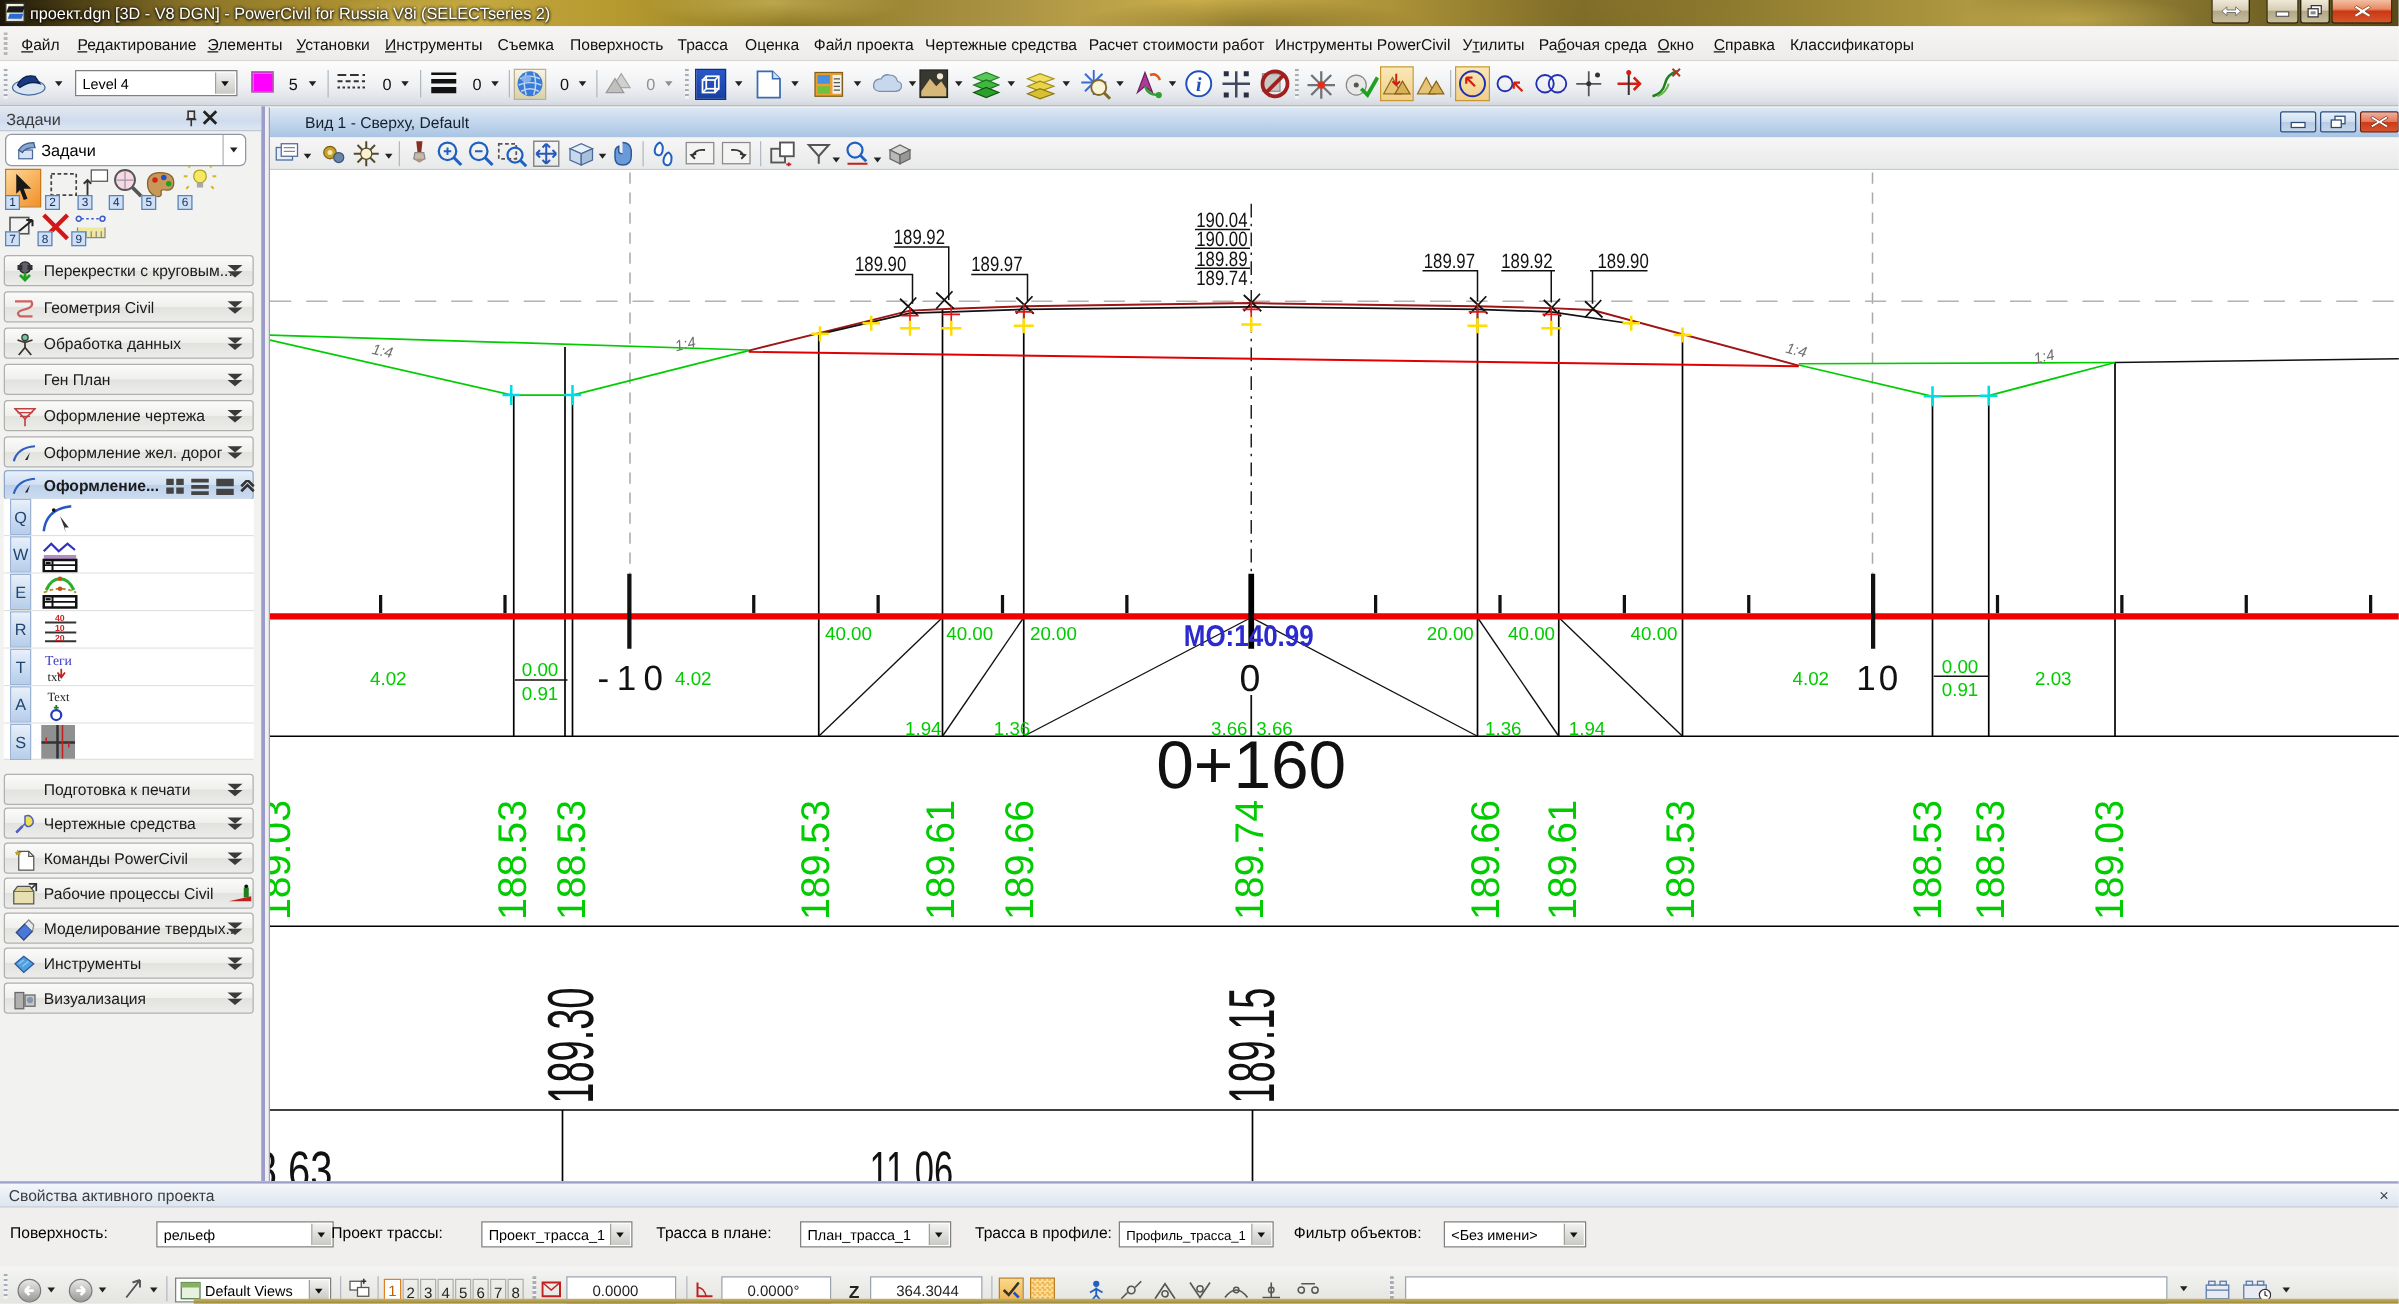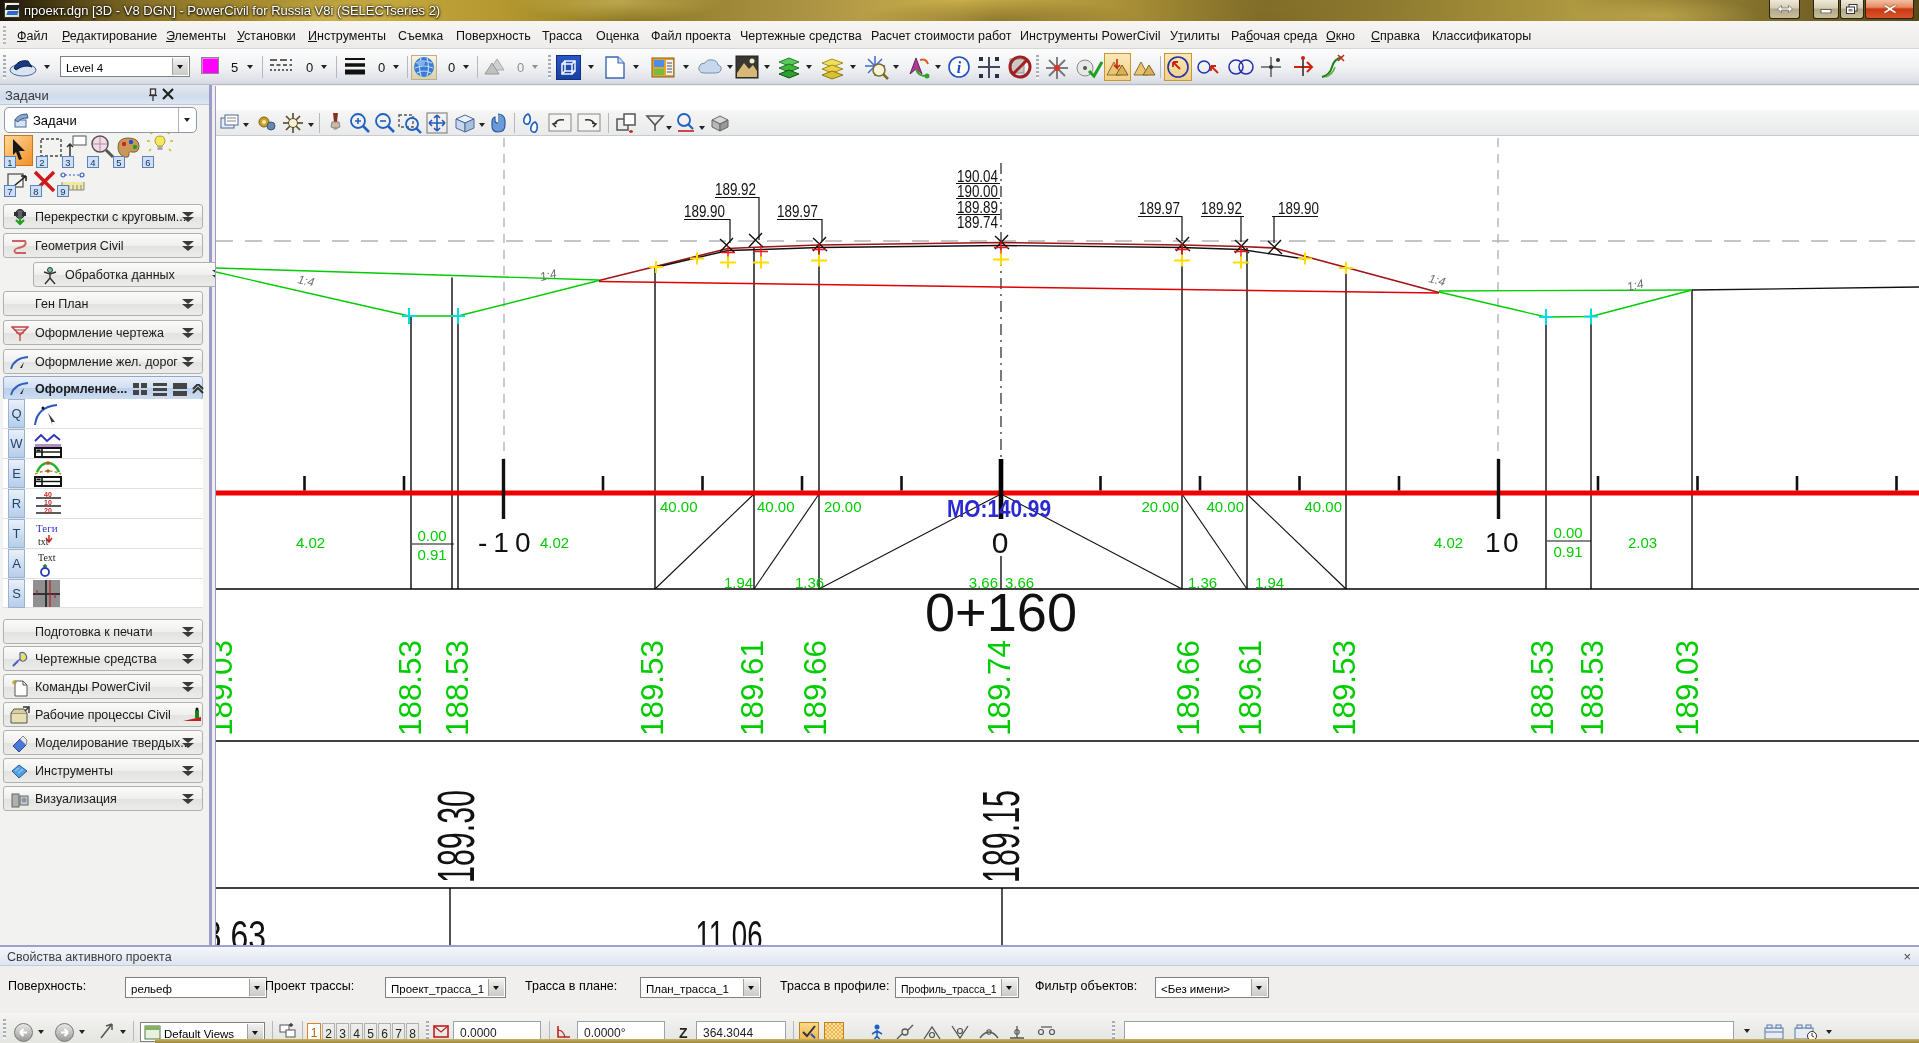--- a/index.html
+++ b/index.html
@@ -58,21 +58,21 @@
 #canvas{position:absolute;left:0;top:50px;width:1704px;height:809px;background:#fff;overflow:hidden;}
 .vbtn{position:absolute;top:3px;height:17px;border:1px solid #30507e;border-radius:2px;background:linear-gradient(180deg,#e8f0fa 0%,#cfdef0 49%,#b6cce4 50%,#c4d6ea 100%);}
 
 #proppanel{position:absolute;left:0;top:945px;width:1919px;height:68px;background:#f0efed;border-top:2px solid #a0a0cc;}
 #prophead{position:absolute;left:0;top:0;width:1919px;height:19px;background:linear-gradient(180deg,#f4f7fb,#dde5f0);border-bottom:1px solid #c4ccd8;}
 #prophead .t{position:absolute;left:7px;top:3px;font-size:12.5px;color:#3c3c3c;}
 .plabel{position:absolute;top:32px;font-size:12.5px;color:#000;}
 
 #statusbar{position:absolute;left:0;top:1013px;width:1919px;height:30px;background:linear-gradient(180deg,#f4f4f2,#e4e4e1);}
 #goldedge{position:absolute;left:155px;top:1039px;width:1764px;height:4px;background:linear-gradient(180deg,#c8b264,#9a8538);}
-.sfield{position:absolute;top:8px;height:22px;background:#fff;border:1px solid #9aa2ae;font-size:12px;color:#222;padding:4px 0 0 6px;}
+.sfield{position:absolute;top:8px;height:22px;background:#fff;border:1px solid #9aa2ae;font-size:12px;color:#222;padding:4px 0 0 20px;}
 .circb{position:absolute;top:10px;width:19px;height:19px;border-radius:50%;background:linear-gradient(180deg,#e8e8e6,#9a9a98);border:1px solid #787876;}
 </style></head>
 <body>
 <div id="app">
   <div id="titlebar">
     <div id="tico"></div>
     <div class="ttxt">проект.dgn [3D - V8 DGN] - PowerCivil for Russia V8i (SELECTseries 2)</div>
     <div class="wbtn" style="left:1769px;width:31px;">
         <svg width="17" height="9">
           <path d="M1 4.5 L5 1 L5 3.5 L12 3.5 L12 1 L16 4.5 L12 8 L12 5.5 L5 5.5 L5 8 Z" fill="#fff" stroke="#555" stroke-width="0.6"></path>
@@ -413,21 +413,21 @@
         <div class="st">Перекрестки с круговым...</div>
         <div class="chev"></div>
       </div>
     <div class="secbar" style="top:148px;">
         <svg class="abs" style="left:6px;top:4px;" width="20" height="18">
           <path d="M2 3 L15 3 Q18 8 8 10 Q2 12 6 15 L16 15" fill="none" stroke="#d06060" stroke-width="1.8"></path>
         </svg>
         <div class="st">Геометрия Civil</div>
         <div class="chev"></div>
       </div>
-    <div class="secbar" style="top:177px;margin-left:30px;">
+    <div class="secbar" style="top:177px;">
         <svg class="abs" style="left:7px;top:3px;" width="18" height="19">
           <circle cx="9" cy="4" r="2.5" fill="#70c8a0" stroke="#333"></circle>
           <path d="M9 7 L9 12 M9 8 L3 6 M9 8 L15 6 M9 12 L4 18 M9 12 L14 18" stroke="#333" stroke-width="1.4" fill="none"></path>
         </svg>
         <div class="st">Обработка данных</div>
         <div class="chev"></div>
       </div>
     <div class="secbar" style="top:206px;">
         <div class="st">Ген План</div>
         <div class="chev"></div>
@@ -608,20 +608,39 @@
         <svg class="abs" style="left:6px;top:3px;" width="19" height="19">
           <rect x="2" y="4" width="7" height="13" fill="#b0b0ae" stroke="#666"></rect>
           <rect x="10" y="6" width="8" height="9" fill="#c8c8c6" stroke="#666"></rect>
           <circle cx="14" cy="10" r="2.5" fill="#8098b0"></circle>
         </svg>
         <div class="st">Визуализация</div>
         <div class="chev"></div>
       </div>
   </div>
   <div id="viewwin">
+    <div id="viewtitle">
+      <div class="vt">Вид 1 - Сверху, Default</div>
+      <div class="vbtn" style="left:1608px;width:29px;">
+          <svg width="27" height="15" style="position:absolute;left:0;top:0;">
+            <rect x="8" y="8" width="11" height="4" fill="#fff" stroke="#2a4a74"></rect>
+          </svg>
+        </div>
+      <div class="vbtn" style="left:1640px;width:29px;">
+          <svg width="27" height="15" style="position:absolute;left:0;top:0;">
+            <rect x="11" y="3" width="8" height="6" fill="#fff" stroke="#2a4a74"></rect>
+            <rect x="8" y="6" width="8" height="6" fill="#fff" stroke="#2a4a74"></rect>
+          </svg>
+        </div>
+      <div class="vbtn" style="left:1672px;width:31px;background:linear-gradient(180deg,#f0b19a 0%,#e4775a 49%,#cc3a17 50%,#d6532e 100%);border-color:#6e1c04;">
+          <svg width="29" height="15" style="position:absolute;left:0;top:0;">
+            <path d="M9 3 L14.5 6.5 L20 3 L21.5 4.5 L16.5 7.5 L21.5 10.5 L20 12 L14.5 8.5 L9 12 L7.5 10.5 L12.5 7.5 L7.5 4.5 Z" fill="#fff" stroke="#5a1400" stroke-width="0.5"></path>
+          </svg>
+        </div>
+    </div>
     <div id="viewtools">
       <svg class="abs" style="left:4px;top:4px;" width="20" height="18">
           <rect x="1" y="4" width="13" height="10" fill="#e8eef6" stroke="#4a6a9a"></rect>
           <rect x="5" y="1" width="13" height="10" fill="#fff" stroke="#4a6a9a"></rect>
           <g stroke="#888" stroke-width="1">
             <line x1="7" y1="4" x2="16" y2="4"></line>
             <line x1="7" y1="7" x2="16" y2="7"></line>
           </g>
         </svg>
       <div class="darr" style="left:27px;top:13px;"></div>

